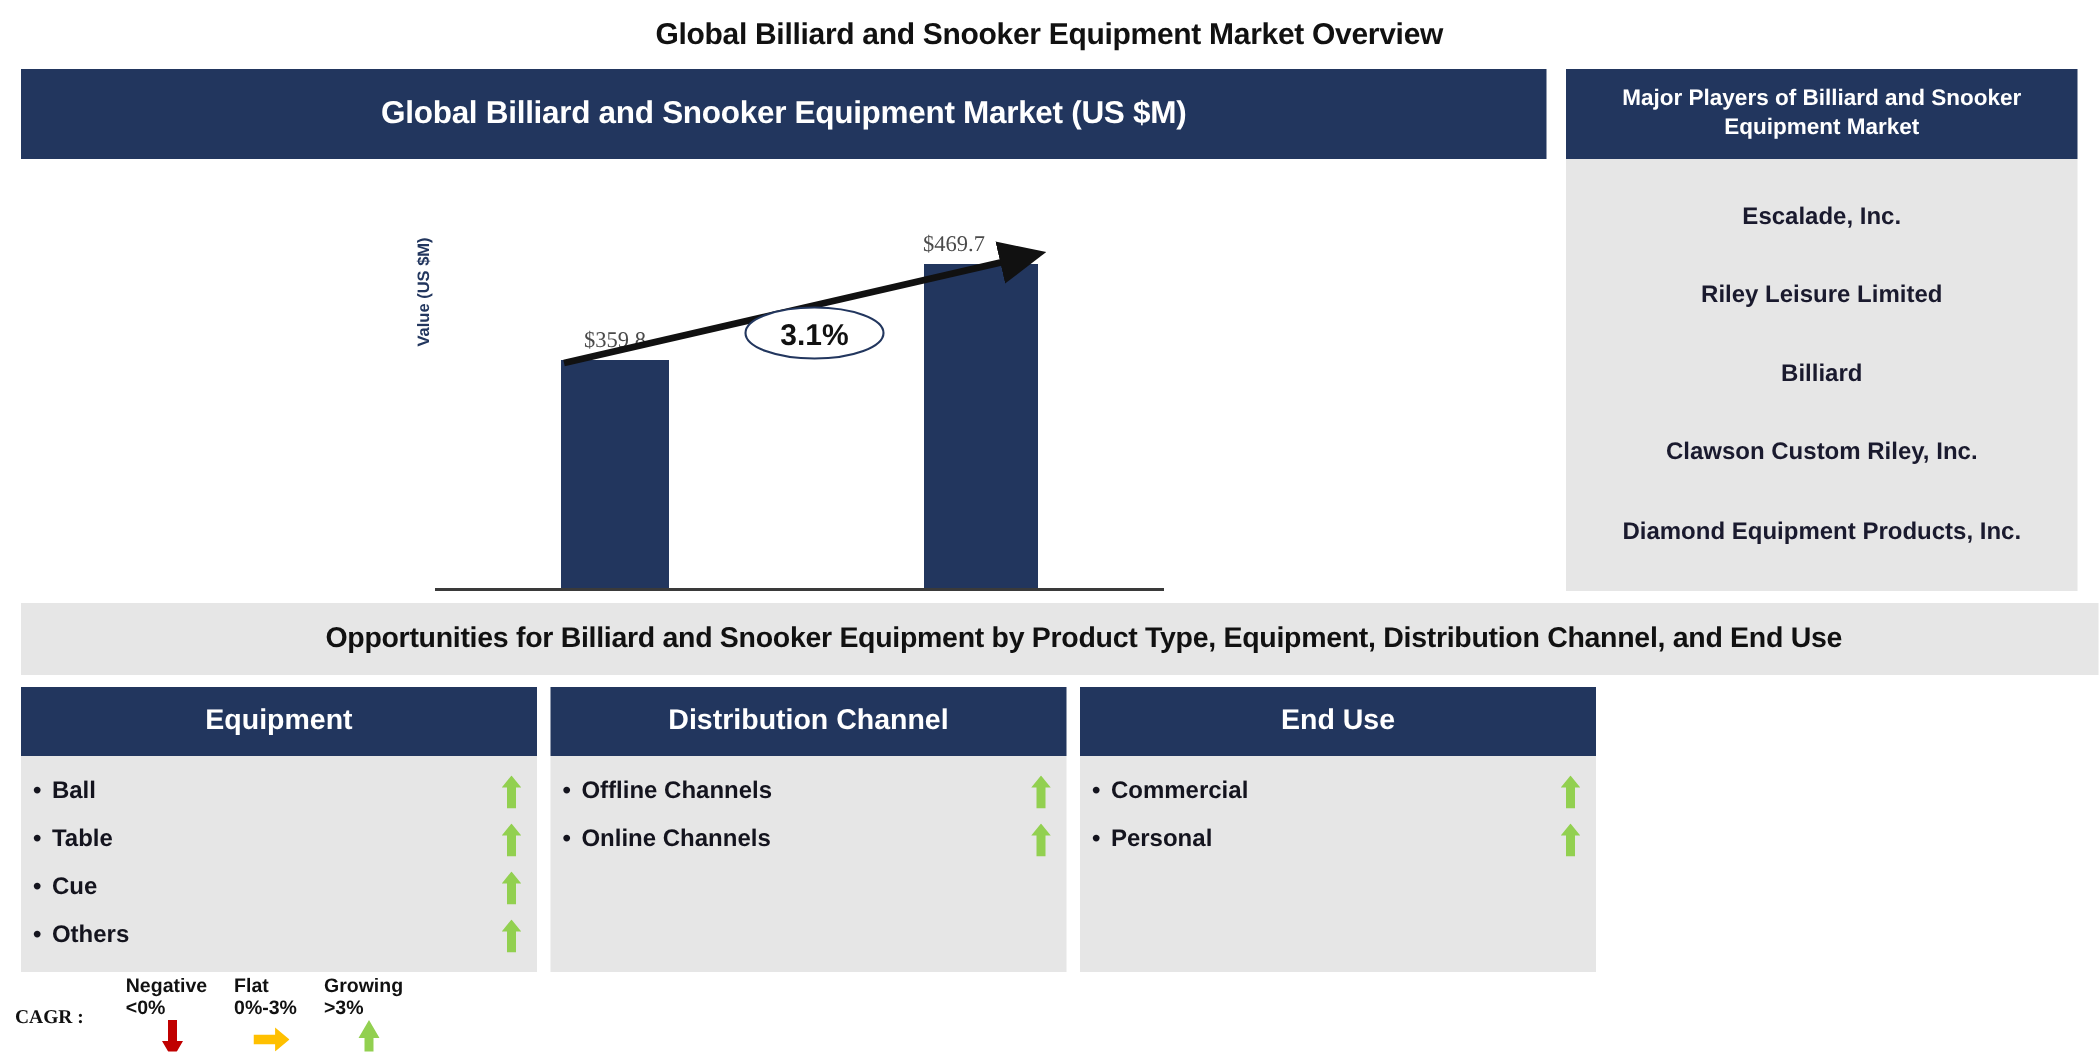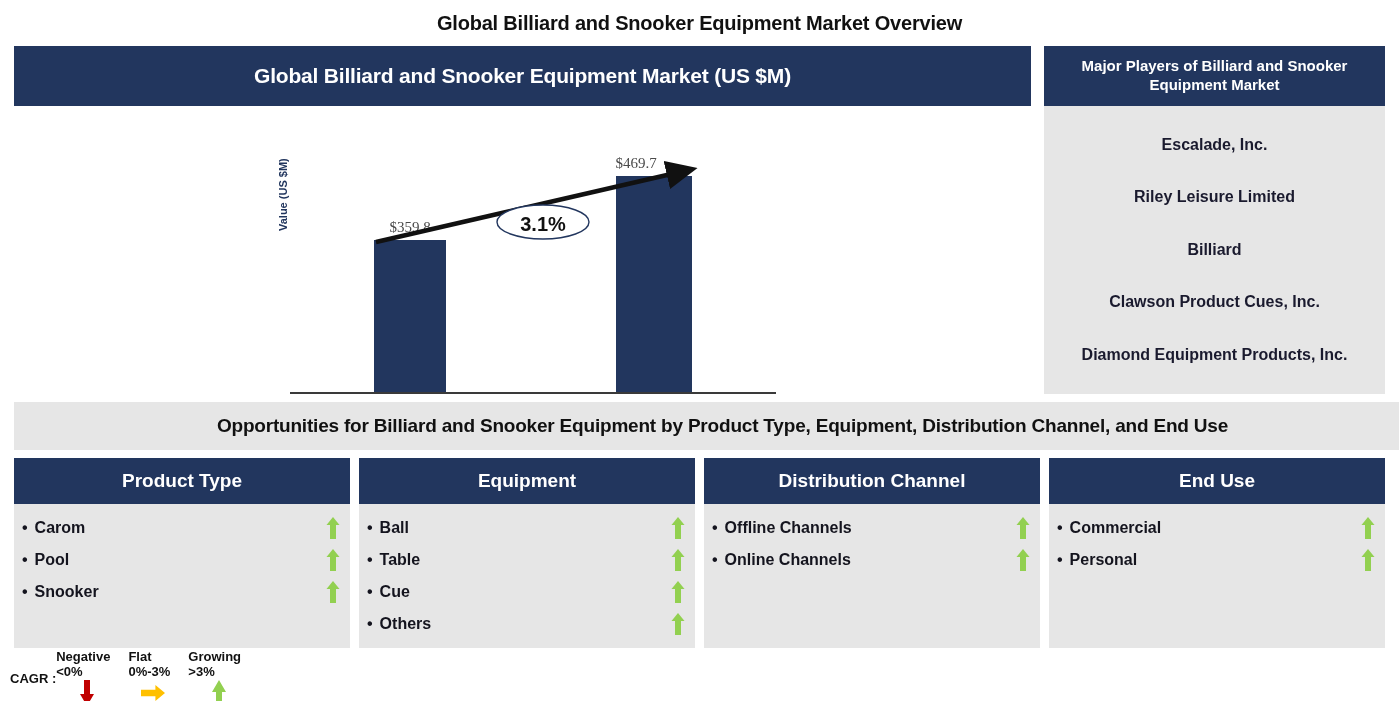--- a/index.html
+++ b/index.html
@@ -281,21 +281,23 @@
     top: 658px;
     width: 600px;
     height: 40px;
     display: flex;
     align-items: center;
     font-size: 13px;
     font-weight: bold;
     color: #111111;
   }
   .legend-title {
-    white-space: nowrap;
+    margin-right: 28px;
+    white-space: nowrap;
+    font-family: Liberation Serif, serif;
   }
   .legend-entry {
     display: flex;
     align-items: center;
     margin-right: 10px;
     flex-direction: column;
   }
   .legend-text {
     line-height: 1.15;
     white-space: nowrap;
@@ -347,53 +349,30 @@
       <div class="source-note">Source : Lucintel</div>
     </div>
   </div>
 
   <div class="players-panel">
     <div class="players-header">Major Players of Billiard and Snooker Equipment Market</div>
     <div class="players-body">
       <div class="player-item">Escalade, Inc.</div>
       <div class="player-item">Riley Leisure Limited</div>
       <div class="player-item">Billiard</div>
-      <div class="player-item">Clawson Product Cues, Inc.</div>
+      <div class="player-item">Clawson Custom Riley, Inc.</div>
       <div class="player-item">Diamond Equipment Products, Inc.</div>
     </div>
   </div>
 </div>
 
 <div class="opps-banner">Opportunities for Billiard and Snooker Equipment by Product Type, Equipment, Distribution Channel, and End Use</div>
 
 <div class="cards-row">
 
-  <div class="cat-card">
-    <div class="cat-header">Product Type</div>
-    <div class="cat-body">
-      <div class="cat-item">
-        <span class="cat-item-label">Carom</span>
-        <svg class="arrow-up" viewBox="0 0 14 22">
-            <path d="M7 0 L13.5 8 L10 8 L10 22 L4 22 L4 8 L0.5 8 Z" fill="#92D050"></path>
-          </svg>
-      </div>
-      <div class="cat-item">
-        <span class="cat-item-label">Pool</span>
-        <svg class="arrow-up" viewBox="0 0 14 22">
-            <path d="M7 0 L13.5 8 L10 8 L10 22 L4 22 L4 8 L0.5 8 Z" fill="#92D050"></path>
-          </svg>
-      </div>
-      <div class="cat-item">
-        <span class="cat-item-label">Snooker</span>
-        <svg class="arrow-up" viewBox="0 0 14 22">
-            <path d="M7 0 L13.5 8 L10 8 L10 22 L4 22 L4 8 L0.5 8 Z" fill="#92D050"></path>
-          </svg>
-      </div>
-    </div>
-  </div>
 
   <div class="cat-card">
     <div class="cat-header">Equipment</div>
     <div class="cat-body">
       <div class="cat-item">
         <span class="cat-item-label">Ball</span>
         <svg class="arrow-up" viewBox="0 0 14 22">
             <path d="M7 0 L13.5 8 L10 8 L10 22 L4 22 L4 8 L0.5 8 Z" fill="#92D050"></path>
           </svg>
       </div>

